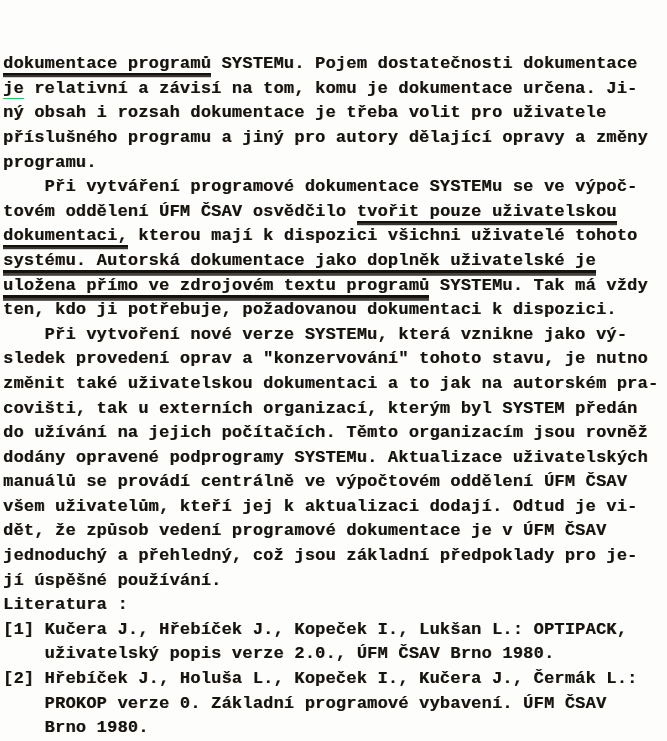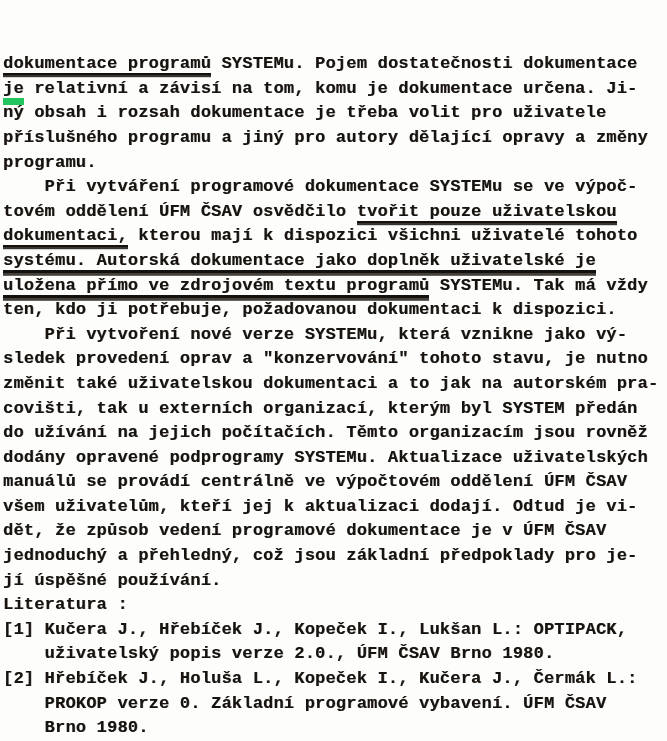--- a/index.html
+++ b/index.html
@@ -24,21 +24,21 @@
     padding: 3px 12px 0 3px;
     white-space: pre;
     text-shadow: 0.5px 0 0 rgba(23, 19, 14, 0.55);
   }
   .line {
     height: 24.6px;
     white-space: pre;
   }
   
   .u-s {
-    border-bottom: 7px solid #22c55e;
+    border-bottom: 1px solid #22c55e;
   }
   .u-d {
     border-bottom: 2.5px solid #15110c;
     box-shadow: 0 2.2px 0 rgba(21, 17, 12, 0.85);
   }
   .u-h {
     border-bottom: 3.2px solid #15110c;
     box-shadow: 0 2.8px 0 rgba(21, 17, 12, 0.8);
   }
 </style>

